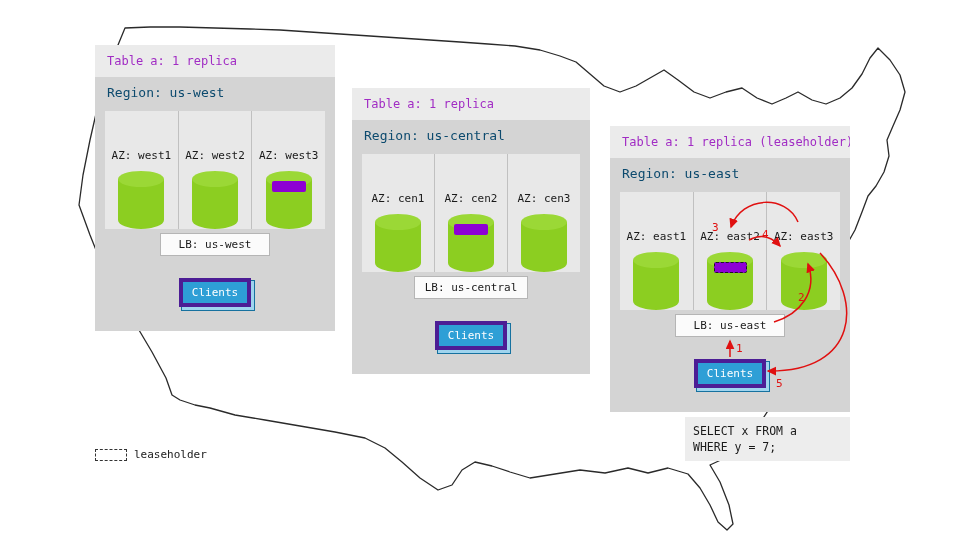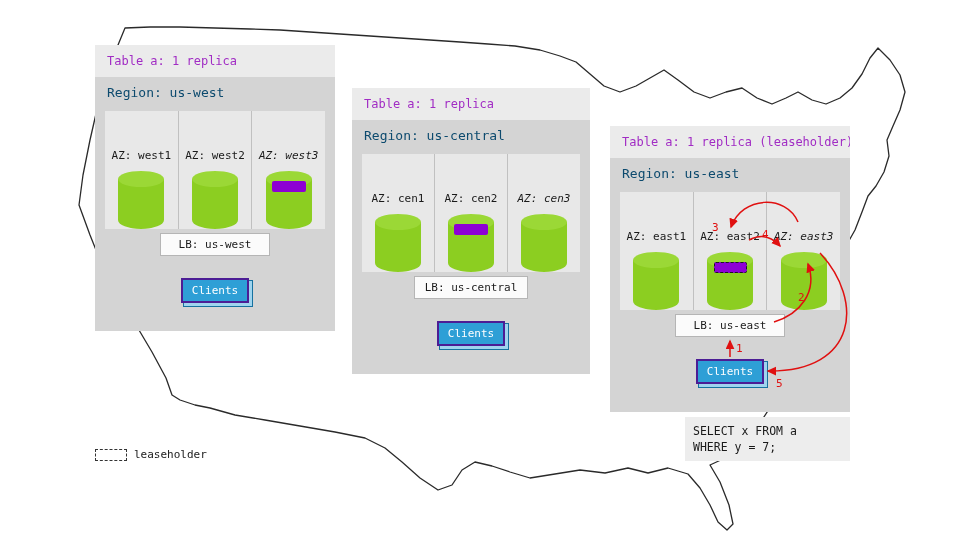--- a/index.html
+++ b/index.html
@@ -10,34 +10,34 @@
   .arrows-svg{position:absolute;left:0;top:0;z-index:50;pointer-events:none;}
 
   .panel{position:absolute;z-index:10;}
   .panel-header{height:32px;line-height:32px;padding:0 12px;background:#ebebeb;
                 font-size:12px;color:#a12cc4;white-space:nowrap;overflow:hidden;}
   .panel-body{background:#d4d4d4;padding:6px 10px 0 10px;height:248px;box-sizing:content-box;}
   .region-title{height:20px;line-height:20px;font-size:13px;margin:0 0 8px 2px;color:#0c4a6e;}
 
   .az-box{background:#e8e8e8;height:118px;display:flex;}
   .az{flex:1;border-right:1px solid #c0c0c0;display:flex;flex-direction:column;align-items:center;padding-top:7px;justify-content:flex-end;}
-  .az:last-child{border-right:none;font-style:italic;}
+  .az:last-child{border-right:none;}
   .az-label{font-size:11px;height:14px;line-height:14px;margin-bottom:8px;}
 
   .cyl{position:relative;width:46px;height:58px;}
   .cyl-body{position:absolute;left:0;top:8px;width:46px;height:50px;background:#8cce21;
             border-radius:0 0 50% 50% / 0 0 18% 18%;}
   .cyl-top{position:absolute;left:0;top:0;width:46px;height:16px;border-radius:50%;background:#9bd836;}
   .replica{position:absolute;left:6px;top:10px;width:34px;height:11px;background:#8d00d4;border-radius:2px;z-index:2;}
   .replica.leaseholder{left:7px;width:31px;height:9px;border:1.5px dashed #1a1a1a;}
 
   .lb{display:block;width:max-content;min-width:88px;margin:4px auto 4px;background:#fbfbfb;
       border:1px solid #b5b5b5;font-size:11px;line-height:13px;padding:4px 10px;text-align:center;}
   .clients{display:block;width:64px;margin:22px auto 0;background:#2e9fd6;color:#fff;
-           border:2px solid #4c1d95;font-size:11px;line-height:13px;padding:4px 0;text-align:center;
+           border:4px solid #4c1d95;font-size:11px;line-height:13px;padding:4px 0;text-align:center;
            box-shadow:3px 3px 0 0 #9fd4ee,3px 3px 0 1px #16719f;}
 
   .panel-west{left:95px;top:45px;width:240px;}
   .panel-central{left:352px;top:88px;width:238px;}
   .panel-east{left:610px;top:126px;width:240px;}
 
   .query-box{position:absolute;left:685px;top:417px;width:149px;height:32px;z-index:10;
              background:#ededed;padding:6px 8px;font-size:11.5px;line-height:16px;}
 
   .legend{position:absolute;left:95px;top:448px;z-index:10;display:flex;align-items:center;gap:7px;font-size:11px;}

